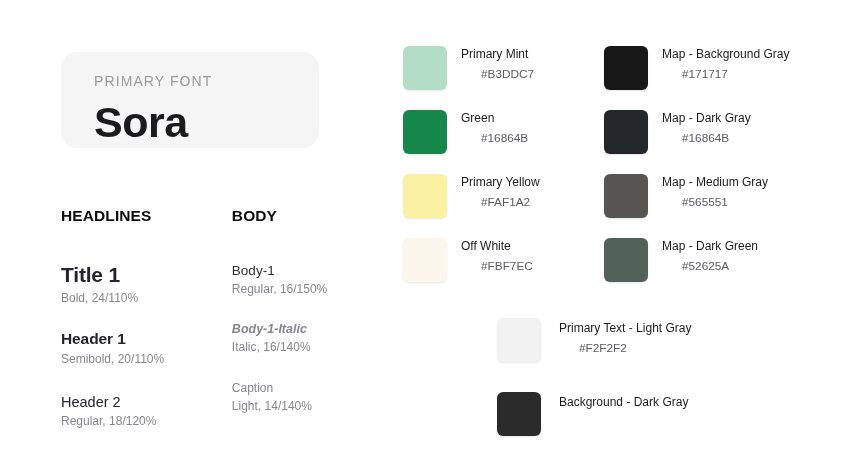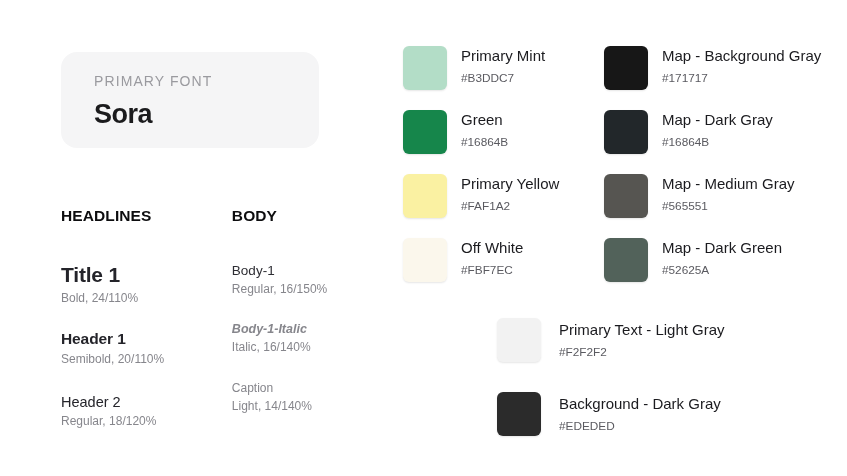--- a/index.html
+++ b/index.html
@@ -27,21 +27,21 @@
   }
   .font-card-eyebrow {
     font-size: 14px;
     letter-spacing: 1.1px;
     color: #9a9a9f;
     font-weight: 400;
     line-height: 1;
   }
   .font-card-name {
     margin-top: 13px;
-    font-size: 27px;
+    font-size: 43px;
     font-weight: 700;
     letter-spacing: -0.5px;
     color: #1b1b1d;
     line-height: 1;
   }
 
   
   .type-section { position: absolute; left: 61px; top: 208px; width: 300px; }
   .type-cols { display: flex; justify-content: space-between; }
   .type-col { width: 172px; }
@@ -86,31 +86,32 @@
   .swatch-col-bottom .swatch-row { height: 74px; }
 
   .swatch-chip {
     width: 44px; height: 44px;
     border-radius: 6px;
     flex: 0 0 44px;
     box-shadow: 0 1px 2px rgba(0,0,0,0.10);
   }
   .swatch-text { margin-left: 14px; padding-top: 1px; }
   .swatch-name {
-    font-size: 15px;
+    font-size: 12px;
     color: #1b1b1f;
     line-height: 1.25;
     white-space: nowrap;
   }
   .swatch-hex {
     font-size: 11.8px;
     color: #5a5a60;
     margin-top: 5px;
     line-height: 1.2;
     white-space: nowrap;
+    margin-left: 20px;
   }
   .swatch-col-bottom .swatch-text { margin-left: 18px; padding-top: 3px; }
 </style>
 </head>
 <body>
 
 <div class="page">
 
   <div class="font-card">
     <div class="font-card-eyebrow">PRIMARY FONT</div>
@@ -226,18 +227,17 @@
       <div class="swatch-chip" style="background-color: rgb(242, 242, 242);"></div>
       <div class="swatch-text">
         <div class="swatch-name">Primary Text - Light Gray</div>
         <div class="swatch-hex">#F2F2F2</div>
       </div>
     </div>
     <div class="swatch-row">
       <div class="swatch-chip" style="background-color: rgb(43, 43, 43);"></div>
       <div class="swatch-text">
         <div class="swatch-name">Background - Dark Gray</div>
-        <div class="swatch-hex">#EDEDED</div>
       </div>
     </div>
   </div>
 
 </div>
 
 </body></html>

